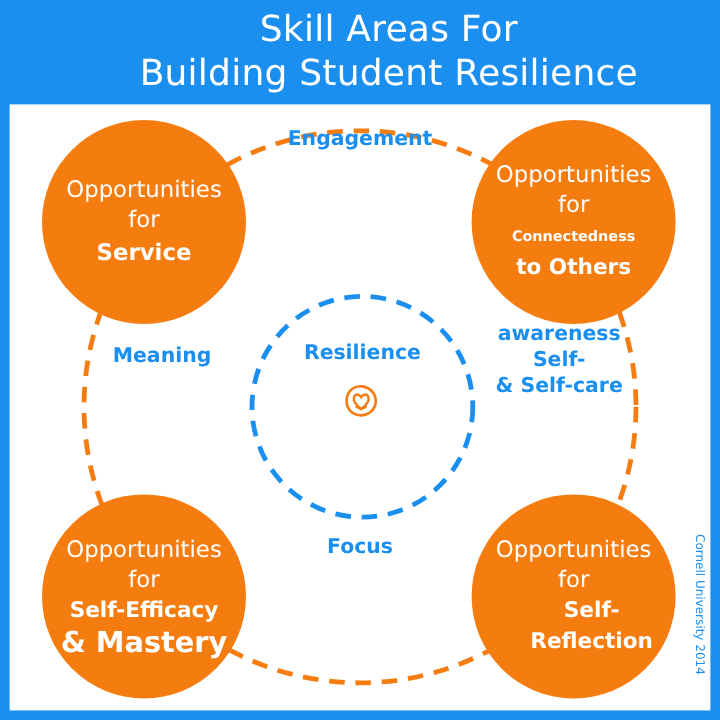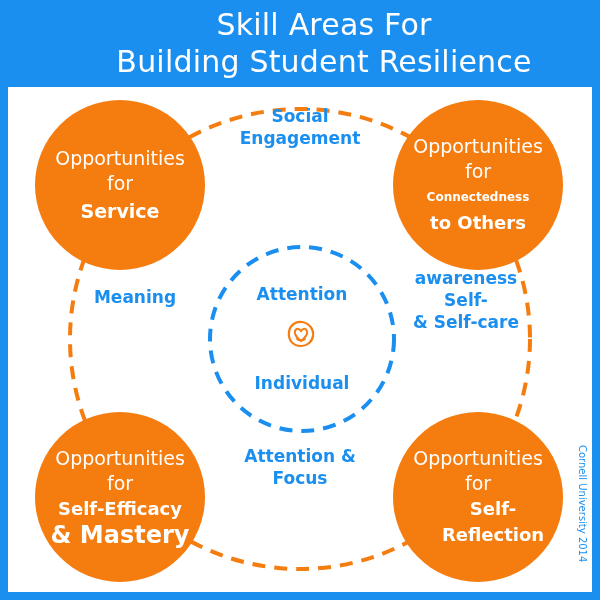--- a/index.html
+++ b/index.html
@@ -51,45 +51,42 @@
       <div class="bold" style="font-size:24px;">&amp; Mastery</div>
     </div>
 
     <div class="circle" style="left:385px; top:325px;">
       <div class="light">Opportunities</div>
       <div class="light">for</div>
       <div class="bold" style="font-size:18px;margin-left:30px;">Self-Reflection</div>
     </div>
 
     <div class="label" style="left:212px; top:18px; width:160px;">
-      <div>Social</div>
       <div>Engagement</div>
     </div>
 
     <div class="label" style="left:72px; top:199px; width:110px;">
       <div>Meaning</div>
     </div>
 
     <div class="label" style="left:392px; top:180px; width:132px;">
       <div>awareness</div>
       <div>Self-</div>
       <div>&amp; Self-care</div>
     </div>
 
     <div class="label" style="left:212px; top:358px; width:160px;">
-      <div>Attention &amp;</div>
       <div>Focus</div>
     </div>
 
-    <div class="label" style="left:224px; top:196px; width:140px;">Attention</div>
+    <div class="label" style="left:224px; top:196px; width:140px;">Resilience</div>
     <div style="position:absolute; left:278px; top:232px; width:30px; height:30px;">
       <svg width="30" height="30" viewBox="0 0 30 30">
         <path d="M15 27 C6 27 2 20 3 13 C4 6 10 2 16 3" fill="none" stroke="#f57c0f" stroke-width="2.2" stroke-linecap="round"></path>
         <path d="M16 3 C23 4 28 10 27 17 C26 23 21 27 15 27" fill="none" stroke="#f57c0f" stroke-width="2.2" stroke-linecap="round"></path>
         <path d="M15 22 C10 18 8 15 9 12 C10 9 13 9 15 12 C17 9 20 9 21 12 C22 15 20 18 15 22 Z" fill="none" stroke="#f57c0f" stroke-width="2"></path>
         <path d="M11 20 C13 22 17 22 19 20" fill="none" stroke="#f57c0f" stroke-width="1.8" stroke-linecap="round"></path>
       </svg>
     </div>
-    <div class="label" style="left:224px; top:285px; width:140px;">Individual</div>
 
     <div class="credit" style="left:580px; top:358px;">Cornell University 2014</div>
   </div>
 </div>
 
 </body></html>

